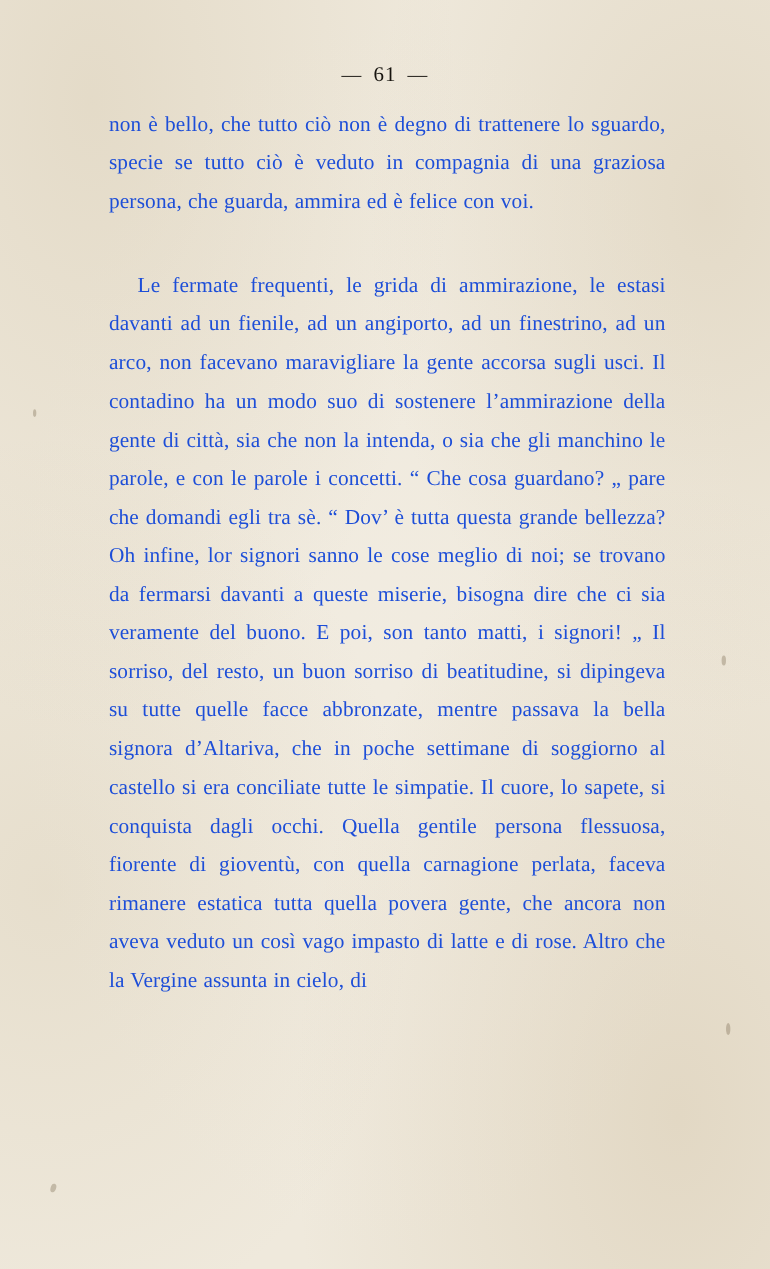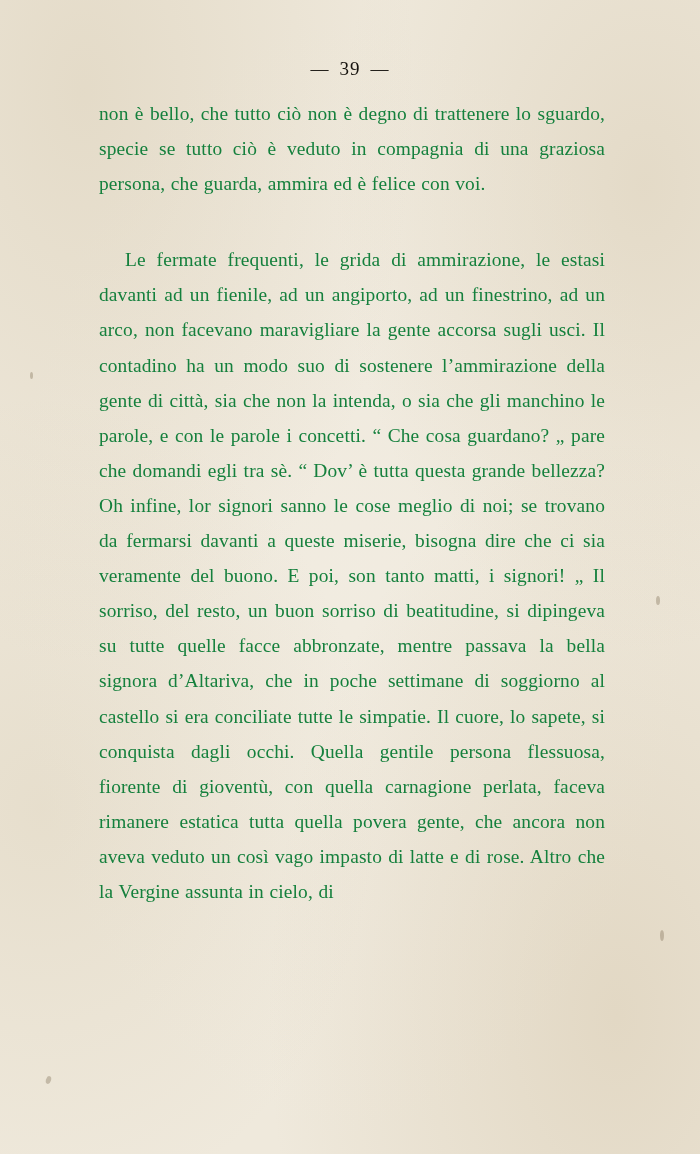--- a/index.html
+++ b/index.html
@@ -59,21 +59,21 @@
     width: 506px;
   }
   .para {
     margin: 0;
     font-size: 19.4px;
     line-height: 35.1px;
     text-align: justify;
     text-align-last: left;
     letter-spacing: 0.15px;
     word-spacing: 0.5px;
-    color: #15803d;
+    color: #1d4ed8;
   }
   .para + .para {
     margin-top: 0px;
   }
   .para.indent {
     text-indent: 26px;
     margin-top: 41px;
   }
   .edge-mark {
     position: absolute;
@@ -86,21 +86,21 @@
   .mark-d { left: 30px; top: 372px; width: 3px; height: 7px; }
 </style>
 </head>
 <body>
 
 <div class="paper-texture"></div>
 
 <div class="page">
 
   <div class="page-number-line">
-    <span class="dash">—</span><span class="num">39</span><span class="dash">—</span>
+    <span class="dash">—</span><span class="num">61</span><span class="dash">—</span>
   </div>
 
   <div class="body-text">
     <p class="para">non è bello, che tutto ciò non è degno di trattenere lo sguardo, specie se tutto ciò è veduto in compagnia di una graziosa persona, che guarda, ammira ed è felice con voi.</p>
     <p class="para indent">Le fermate frequenti, le grida di ammirazione, le estasi davanti ad un fienile, ad un angiporto, ad un finestrino, ad un arco, non facevano maravigliare la gente accorsa sugli usci. Il contadino ha un modo suo di sostenere l’ammirazione della gente di città, sia che non la intenda, o sia che gli manchino le parole, e con le parole i concetti. “ Che cosa guardano? „ pare che domandi egli tra sè. “ Dov’ è tutta questa grande bellezza? Oh infine, lor signori sanno le cose meglio di noi; se trovano da fermarsi davanti a queste miserie, bisogna dire che ci sia veramente del buono. E poi, son tanto matti, i signori! „ Il sorriso, del resto, un buon sorriso di beatitudine, si dipingeva su tutte quelle facce abbronzate, mentre passava la bella signora d’Altariva, che in poche settimane di soggiorno al castello si era conciliate tutte le simpatie. Il cuore, lo sapete, si conquista dagli occhi. Quella gentile persona flessuosa, fiorente di gioventù, con quella carnagione perlata, faceva rimanere estatica tutta quella povera gente, che ancora non aveva veduto un così vago impasto di latte e di rose. Altro che la Vergine assunta in cielo, di</p>
   </div>
 
   <div class="edge-mark mark-a"></div>
   <div class="edge-mark mark-b"></div>
   <div class="edge-mark mark-c"></div>

